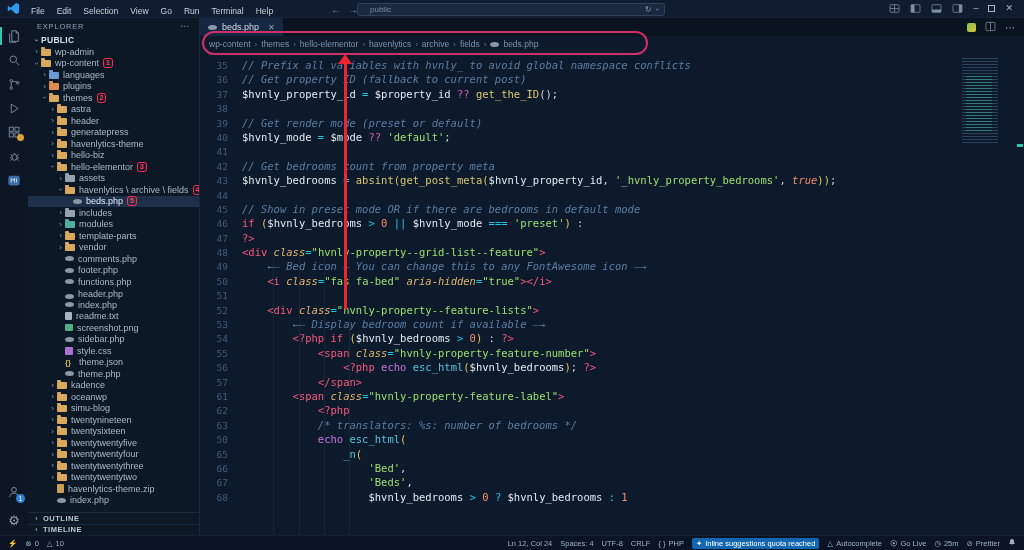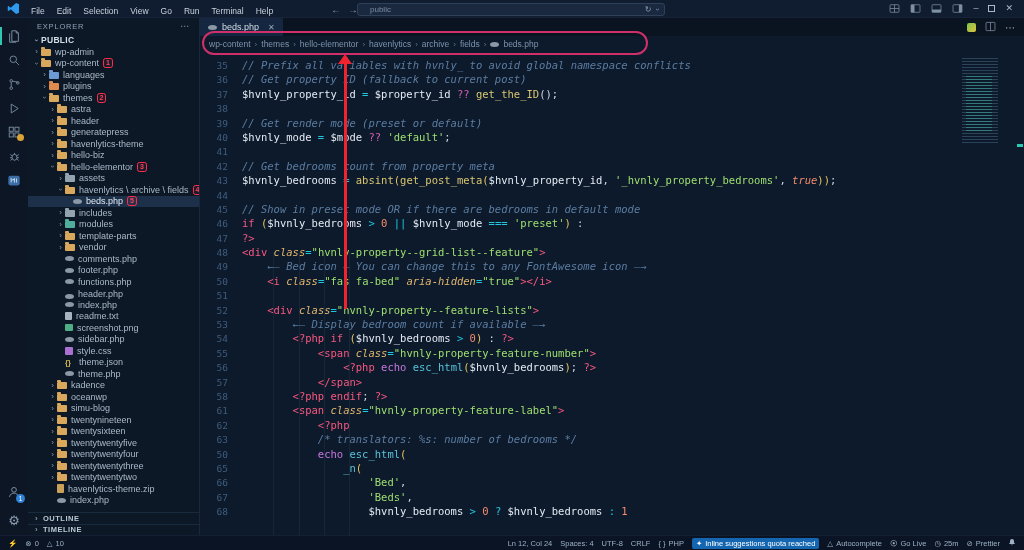--- a/index.html
+++ b/index.html
@@ -493,21 +493,20 @@
         <div class="code-line"><span class="ln">48</span><span class="tk-k">&lt;div</span><span class="tk-a"> class</span><span class="tk-o">=</span><span class="tk-s">"hvnly-property--grid-list--feature"</span><span class="tk-k">&gt;</span></div>
         <div class="code-line"><span class="ln">49</span><span class="tk-c">    ←— Bed icon – You can change this to any FontAwesome icon —→</span></div>
         <div class="code-line"><span class="ln">50</span><span class="tk-w">    </span><span class="tk-k">&lt;i</span><span class="tk-a"> class</span><span class="tk-o">=</span><span class="tk-s">"fas fa-bed"</span><span class="tk-a"> aria-hidden</span><span class="tk-o">=</span><span class="tk-s">"true"</span><span class="tk-k">&gt;&lt;/i&gt;</span></div>
         <div class="code-line"><span class="ln">51</span></div>
         <div class="code-line"><span class="ln">52</span><span class="tk-w">    </span><span class="tk-k">&lt;div</span><span class="tk-a"> class</span><span class="tk-o">=</span><span class="tk-s">"hvnly-property--feature-lists"</span><span class="tk-k">&gt;</span></div>
         <div class="code-line"><span class="ln">53</span><span class="tk-c">        ←— Display bedroom count if available —→</span></div>
         <div class="code-line"><span class="ln">54</span><span class="tk-w">        </span><span class="tk-k">&lt;?php</span><span class="tk-k"> if</span><span class="tk-br"> (</span><span class="tk-v">$hvnly_bedrooms</span><span class="tk-o"> &gt; </span><span class="tk-n">0</span><span class="tk-br">)</span><span class="tk-p"> : </span><span class="tk-k">?&gt;</span></div>
         <div class="code-line"><span class="ln">55</span><span class="tk-w">            </span><span class="tk-k">&lt;span</span><span class="tk-a"> class</span><span class="tk-o">=</span><span class="tk-s">"hvnly-property-feature-number"</span><span class="tk-k">&gt;</span></div>
         <div class="code-line"><span class="ln">56</span><span class="tk-w">                </span><span class="tk-k">&lt;?php</span><span class="tk-e"> echo </span><span class="tk-g">esc_html</span><span class="tk-br">(</span><span class="tk-v">$hvnly_bedrooms</span><span class="tk-br">)</span><span class="tk-p">; </span><span class="tk-k">?&gt;</span></div>
         <div class="code-line"><span class="ln">57</span><span class="tk-w">            </span><span class="tk-k">&lt;/span&gt;</span></div>
-        <div class="code-line"><span class="ln">58</span><span class="tk-w">        </span><span class="tk-k">&lt;?php</span><span class="tk-k"> endif</span><span class="tk-p">; </span><span class="tk-k">?&gt;</span></div>
         <div class="code-line"><span class="ln">61</span><span class="tk-w">        </span><span class="tk-k">&lt;span</span><span class="tk-a"> class</span><span class="tk-o">=</span><span class="tk-s">"hvnly-property-feature-label"</span><span class="tk-k">&gt;</span></div>
         <div class="code-line"><span class="ln">62</span><span class="tk-w">            </span><span class="tk-k">&lt;?php</span></div>
         <div class="code-line"><span class="ln">63</span><span class="tk-c">            /* translators: %s: number of bedrooms */</span></div>
         <div class="code-line"><span class="ln">50</span><span class="tk-w">            </span><span class="tk-e">echo </span><span class="tk-g">esc_html</span><span class="tk-br">(</span></div>
         <div class="code-line"><span class="ln">65</span><span class="tk-w">                </span><span class="tk-g">_n</span><span class="tk-br">(</span></div>
         <div class="code-line"><span class="ln">66</span><span class="tk-w">                    </span><span class="tk-s">'Bed'</span><span class="tk-p">,</span></div>
         <div class="code-line"><span class="ln">67</span><span class="tk-w">                    </span><span class="tk-s">'Beds'</span><span class="tk-p">,</span></div>
         <div class="code-line"><span class="ln">68</span><span class="tk-w">                    </span><span class="tk-v">$hvnly_bedrooms</span><span class="tk-o"> &gt; </span><span class="tk-n">0</span><span class="tk-o"> ? </span><span class="tk-v">$hvnly_bedrooms</span><span class="tk-o"> : </span><span class="tk-n">1</span></div>
       </div>
     <div class="minimap">

